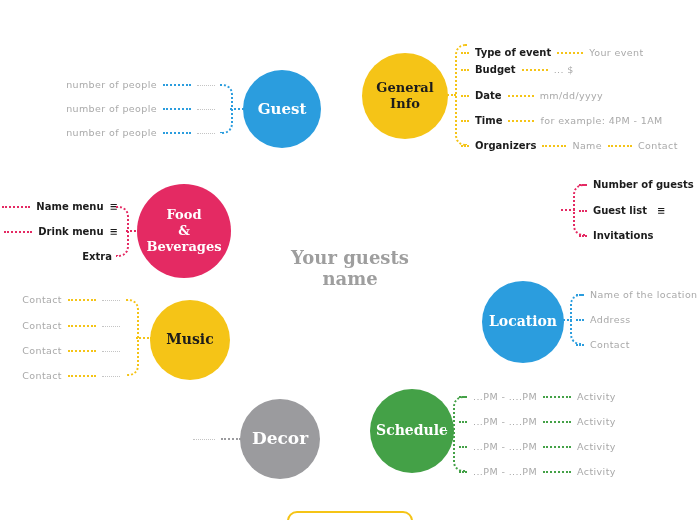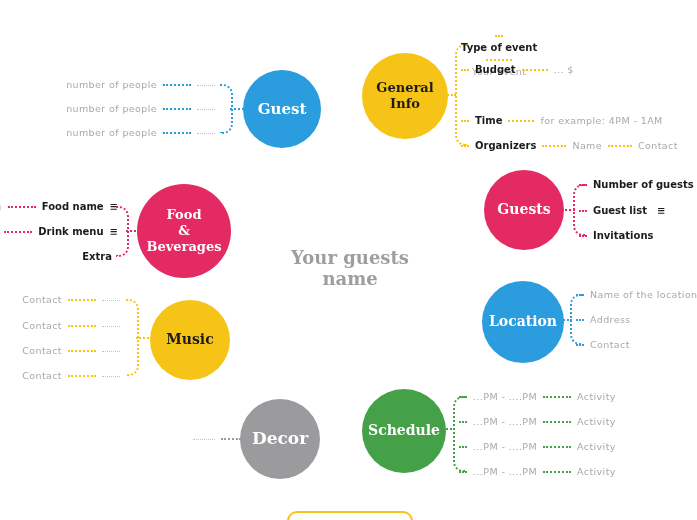--- a/index.html
+++ b/index.html
@@ -9,21 +9,21 @@
   *{margin:0;padding:0;box-sizing:border-box;}
   body{background:#fff;font-family:"DejaVu Sans","Liberation Sans",sans-serif;}
   #stage{position:relative;width:697px;height:520px;background:#fff;overflow:hidden;}
 
   .circle{position:absolute;border-radius:50%;display:flex;flex-direction:column;
     align-items:center;justify-content:center;text-align:center;
     font-family:"DejaVu Serif","Liberation Serif",serif;font-weight:bold;line-height:1.25;}
   .c-blue{background:var(--blue);color:#fff;}
   .c-yellow{background:var(--yellow);color:var(--ink);}
   .c-pink{background:var(--pink);color:#fff;}
-  .c-green{background:var(--green);color:#fff;}
+  .c-green{background:var(--green);color:#fff;margin-left:8px;}
   .c-gray{background:var(--gray);color:#fff;}
 
   .row{position:absolute;display:flex;align-items:center;gap:6px;height:14px;
     white-space:nowrap;line-height:1;}
   .row.rj{justify-content:flex-end;}
 
   .lbl{font-weight:bold;font-size:10px;color:var(--ink);}
   .muted{font-size:9.5px;color:var(--muted);letter-spacing:.4px;}
   .dl{display:inline-block;border-top:2px dotted;height:0;flex:0 0 auto;}
   .b{border-color:var(--blue);} .y{border-color:var(--yellow);}
@@ -69,73 +69,76 @@
   <div class="circle c-blue" style="left:243px;top:70px;width:78px;height:78px;font-size:15px;">
     <span>Guest</span>
   </div>
 
   <div class="circle c-yellow" style="left:362px;top:53px;width:86px;height:86px;font-size:13px;">
     <span>General</span>
     <span>Info</span>
   </div>
   <div class="stub y" style="left:444px;top:94px;width:12px;border-color:var(--yellow);"></div>
   <div class="bracket spine-left bk-y" style="left:455px;top:44px;width:12px;height:102px;"></div>
-  <div class="row" style="left:461px;top:35px;flex-direction:column;">
+  <div class="row" style="left:461px;top:46px;">
     <span class="dl y" style="width:8px"></span>
     <span class="lbl">Type of event</span>
     <span class="dl y" style="width:26px"></span>
     <span class="muted">Your event</span>
   </div>
   <div class="row" style="left:461px;top:63px;">
     <span class="dl y" style="width:8px"></span>
     <span class="lbl">Budget</span>
     <span class="dl y" style="width:26px"></span>
     <span class="muted">... $</span>
+  </div>
+  <div class="row" style="left:461px;top:89px;">
+    <span class="dl y" style="width:8px"></span>
+    <span class="lbl">Date</span>
+    <span class="dl y" style="width:26px"></span>
+    <span class="muted">mm/dd/yyyy</span>
   </div>
   <div class="row" style="left:461px;top:114px;">
     <span class="dl y" style="width:8px"></span>
     <span class="lbl">Time</span>
     <span class="dl y" style="width:26px"></span>
     <span class="muted">for example: 4PM - 1AM</span>
   </div>
   <div class="row" style="left:461px;top:139px;">
     <span class="dl y" style="width:8px"></span>
     <span class="lbl">Organizers</span>
     <span class="dl y" style="width:24px"></span>
     <span class="muted">Name</span>
     <span class="dl y" style="width:24px"></span>
     <span class="muted">Contact</span>
   </div>
 
   <div class="row rj" style="left:-14px;top:200px;width:132px;">
     <span class="muted">Menu</span>
     <span class="dl p" style="width:28px"></span>
-    <span class="lbl">Food name</span>
+    <span class="lbl">Name menu</span>
     <span class="licon">≡</span>
   </div>
   <div class="row rj" style="left:-14px;top:225px;width:132px;">
 
     <span class="dl p" style="width:28px"></span>
     <span class="lbl">Drink menu</span>
     <span class="licon">≡</span>
   </div>
   <div class="row rj" style="left:-14px;top:250px;width:126px;">
     <span class="lbl">Extra</span>
   </div>
   <div class="bracket spine-right bk-p" style="left:116px;top:206px;width:13px;height:51px;"></div>
   <div class="stub p" style="left:126px;top:230px;width:14px;border-color:var(--pink);"></div>
   <div class="circle c-pink" style="left:137px;top:184px;width:94px;height:94px;font-size:13px;">
     <span>Food</span>
     <span>&amp;</span>
     <span>Beverages</span>
   </div>
 
-  <div class="circle c-pink" style="left:484px;top:170px;width:80px;height:80px;font-size:14px;">
-    <span>Guests</span>
-  </div>
   <div class="stub p" style="left:561px;top:209px;width:14px;border-color:var(--pink);"></div>
   <div class="bracket spine-left bk-p" style="left:573px;top:184px;width:12px;height:52px;"></div>
   <div class="row" style="left:579px;top:178px;">
     <span class="dl p" style="width:8px"></span>
     <span class="lbl">Number of guests</span>
 
   </div>
   <div class="row" style="left:579px;top:204px;">
     <span class="dl p" style="width:8px"></span>
     <span class="lbl">Guest list</span>

